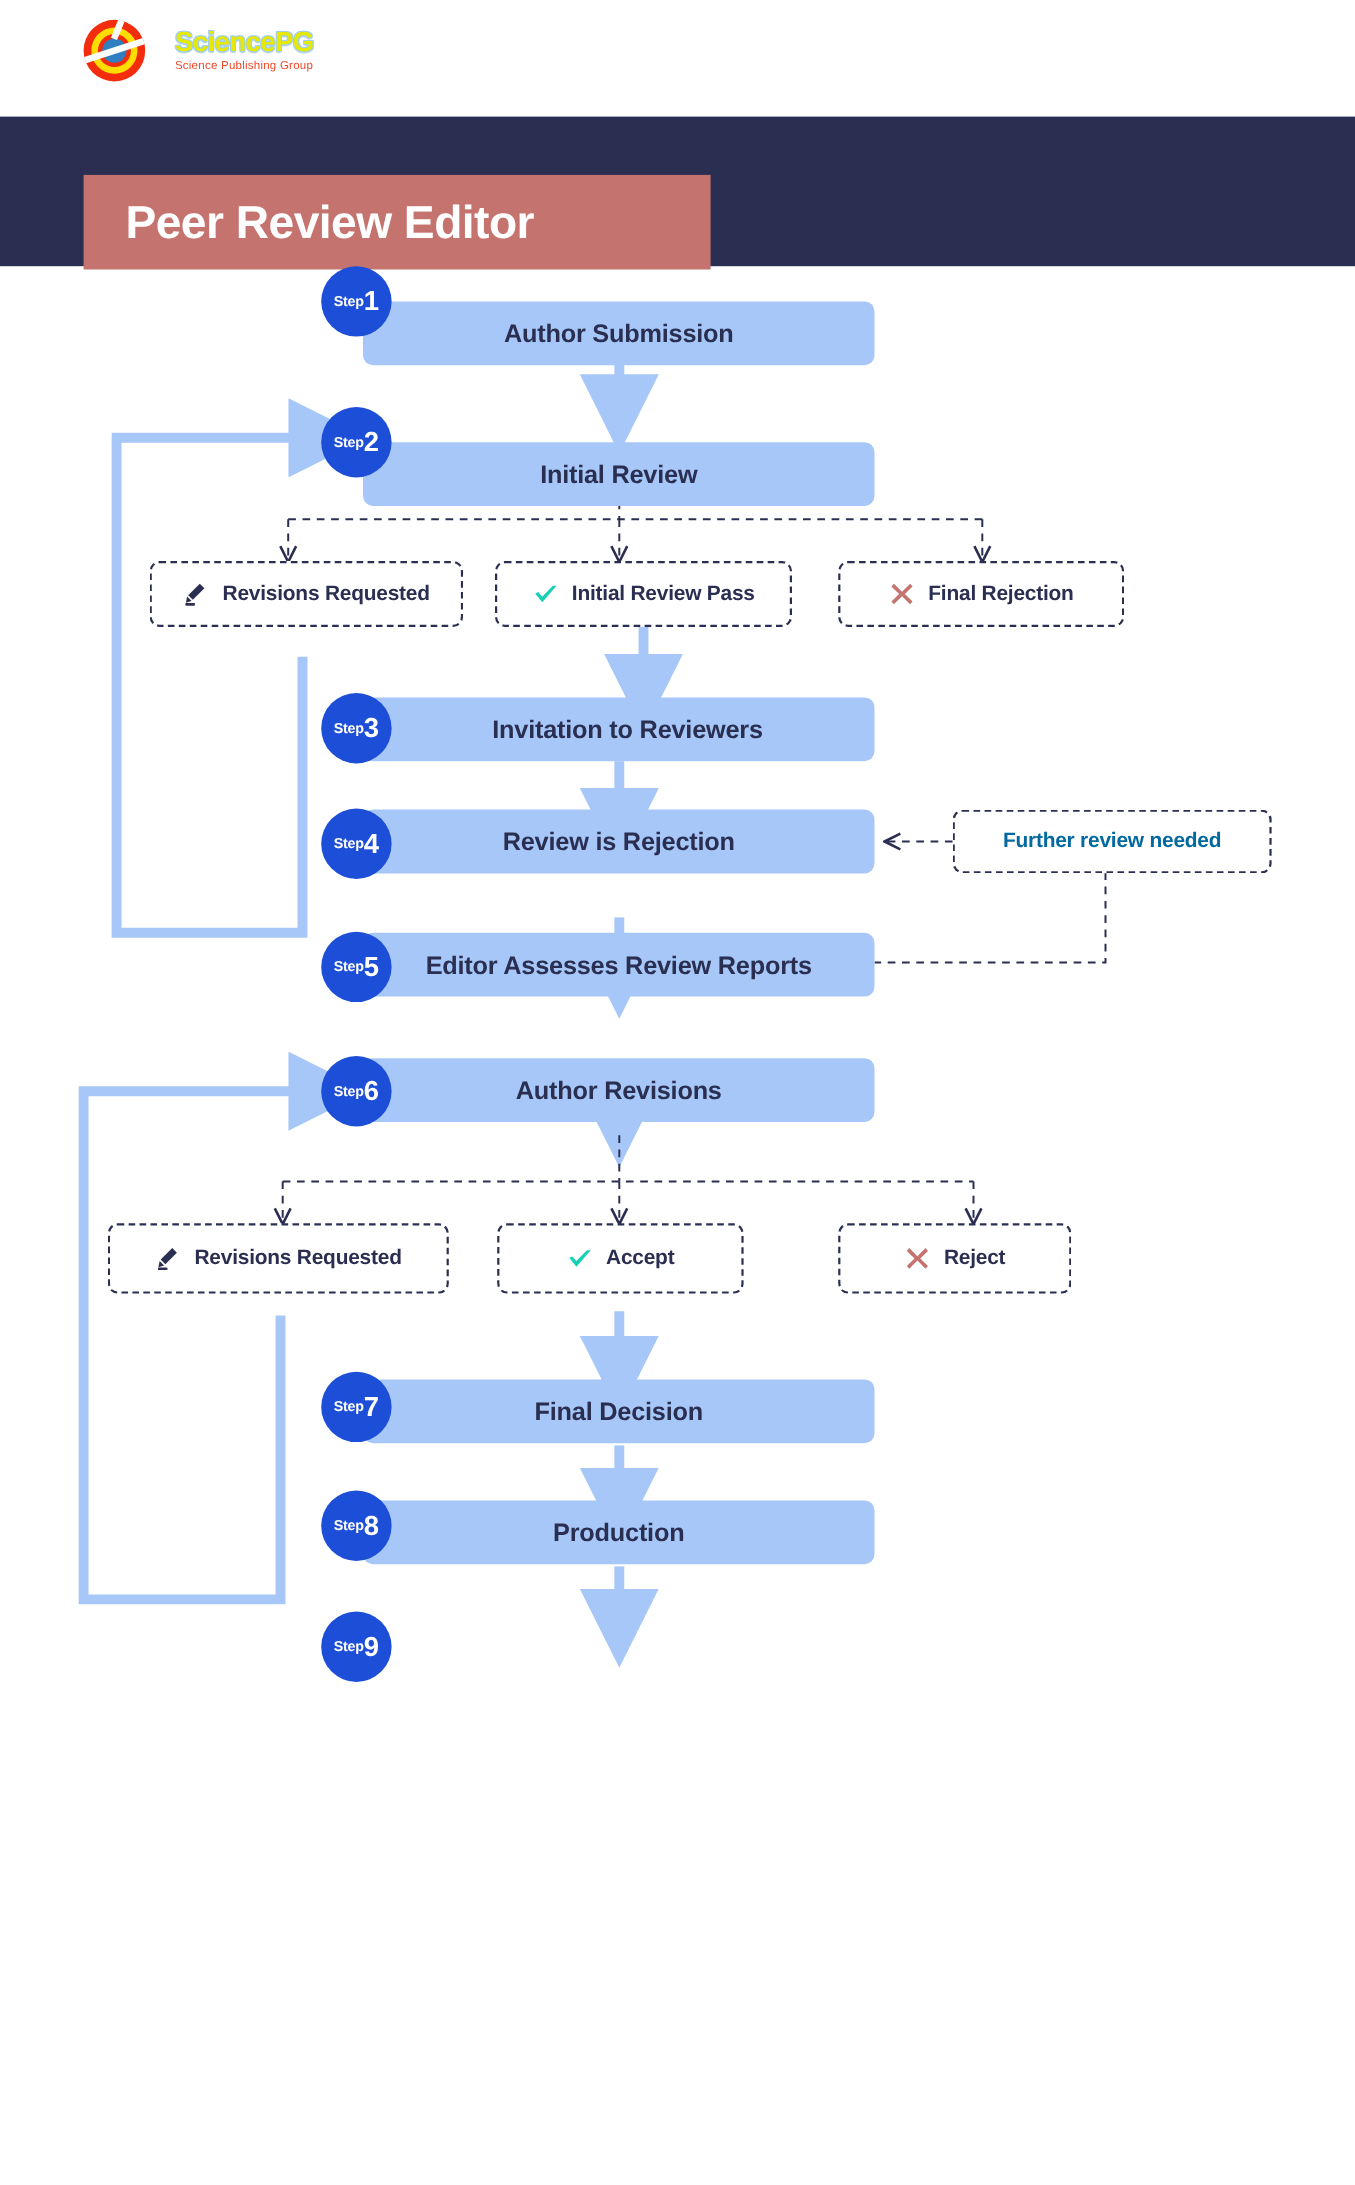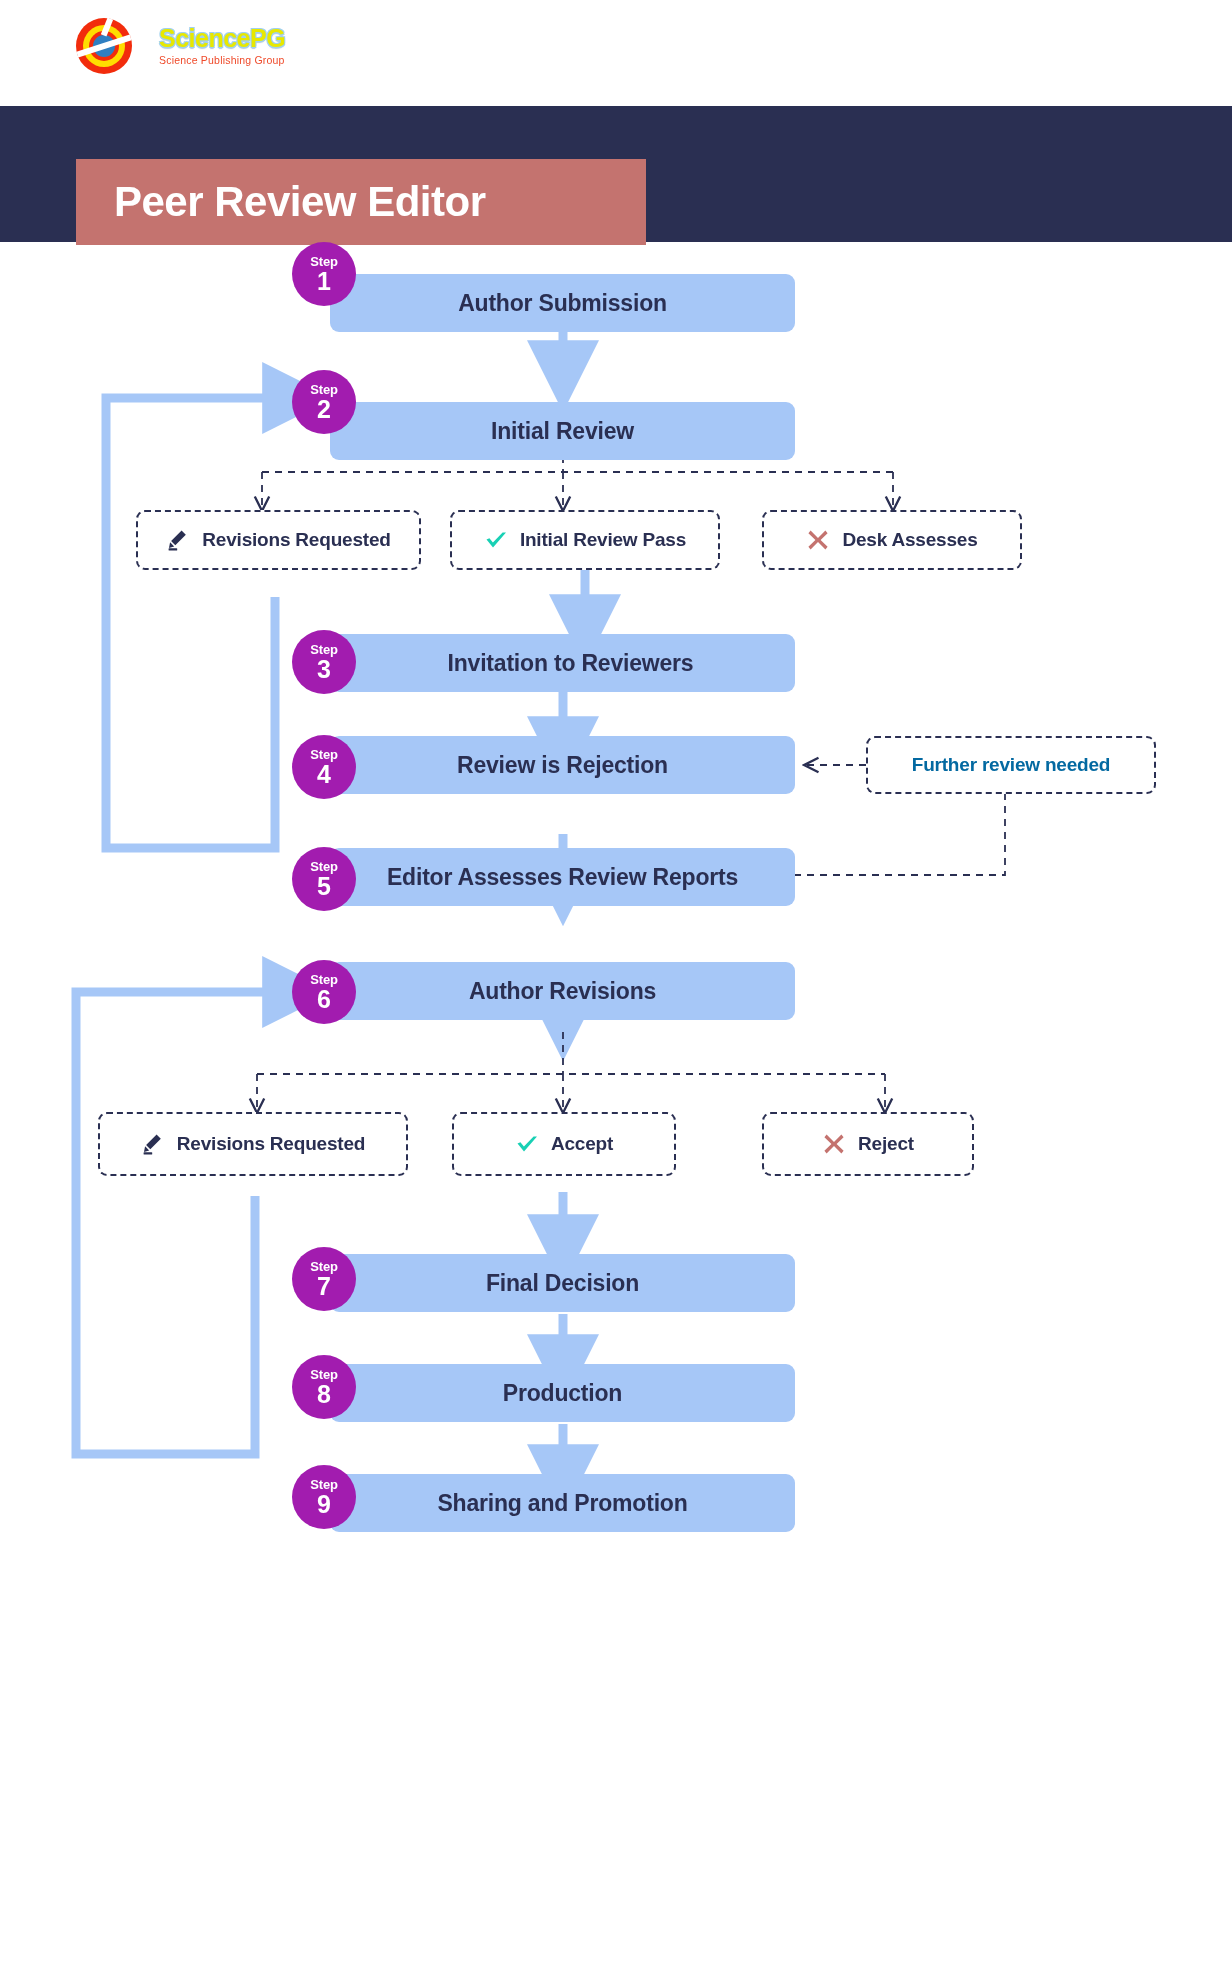--- a/index.html
+++ b/index.html
@@ -141,24 +141,24 @@
     font-weight: bold;
     letter-spacing: -0.2px;
     text-align: center;
     z-index: 3;
   }
   
   .badge {
     position: absolute;
     width: 64px; height: 64px;
     border-radius: 50%;
-    background: #a21caf;
+    background: #1d4ed8;
     color: #ffffff;
     display: flex;
-    flex-direction: column;
+    flex-direction: row;
     align-items: center;
     justify-content: center;
     z-index: 5;
     line-height: 1;
   }
   .badge .b-lab {
     font-size: 13px;
     font-weight: bold;
     letter-spacing: -0.2px;
     margin-bottom: 1px;
@@ -316,21 +316,21 @@
       <svg class="ic" viewBox="0 0 24 24">
         <path d="M2.5 11.5 L9 19.5 L22 4.5 L18.6 4.5 L8.9 14.4 L5.4 10.2 Z" fill="#18d0b4"></path>
       </svg>
       <span class="dlabel">Initial Review Pass</span>
     </div>
 
     <div class="dbox" style="left:762px; top:268px; width:260px; height:60px;">
       <svg class="ic" viewBox="0 0 24 24">
         <path d="M4.6 2.6 L12 10.0 L19.4 2.6 L21.6 5.2 L14.6 12.0 L21.6 18.8 L19.4 21.4 L12 14.0 L4.6 21.4 L2.4 18.8 L9.4 12.0 L2.4 5.2 Z" fill="#c4736f"></path>
       </svg>
-      <span class="dlabel">Desk Assesses</span>
+      <span class="dlabel">Final Rejection</span>
     </div>
 
     <div class="badge" style="left:292px; top:388px;">
       <span class="b-lab">Step</span>
       <span class="b-num">3</span>
     </div>
     <div class="pbox" style="left:330px; top:392px; width:465px; height:58px;padding-left:16px;">
       <span>Invitation to Reviewers</span>
     </div>
 
@@ -398,18 +398,15 @@
       <span class="b-num">8</span>
     </div>
     <div class="pbox" style="left:330px; top:1122px; width:465px; height:58px;">
       <span>Production</span>
     </div>
 
     <div class="badge" style="left:292px; top:1223px;">
       <span class="b-lab">Step</span>
       <span class="b-num">9</span>
     </div>
-    <div class="pbox" style="left:330px; top:1232px; width:465px; height:58px;">
-      <span>Sharing and Promotion</span>
-    </div>
 
   </div>
 </div>
 
 </body></html>

